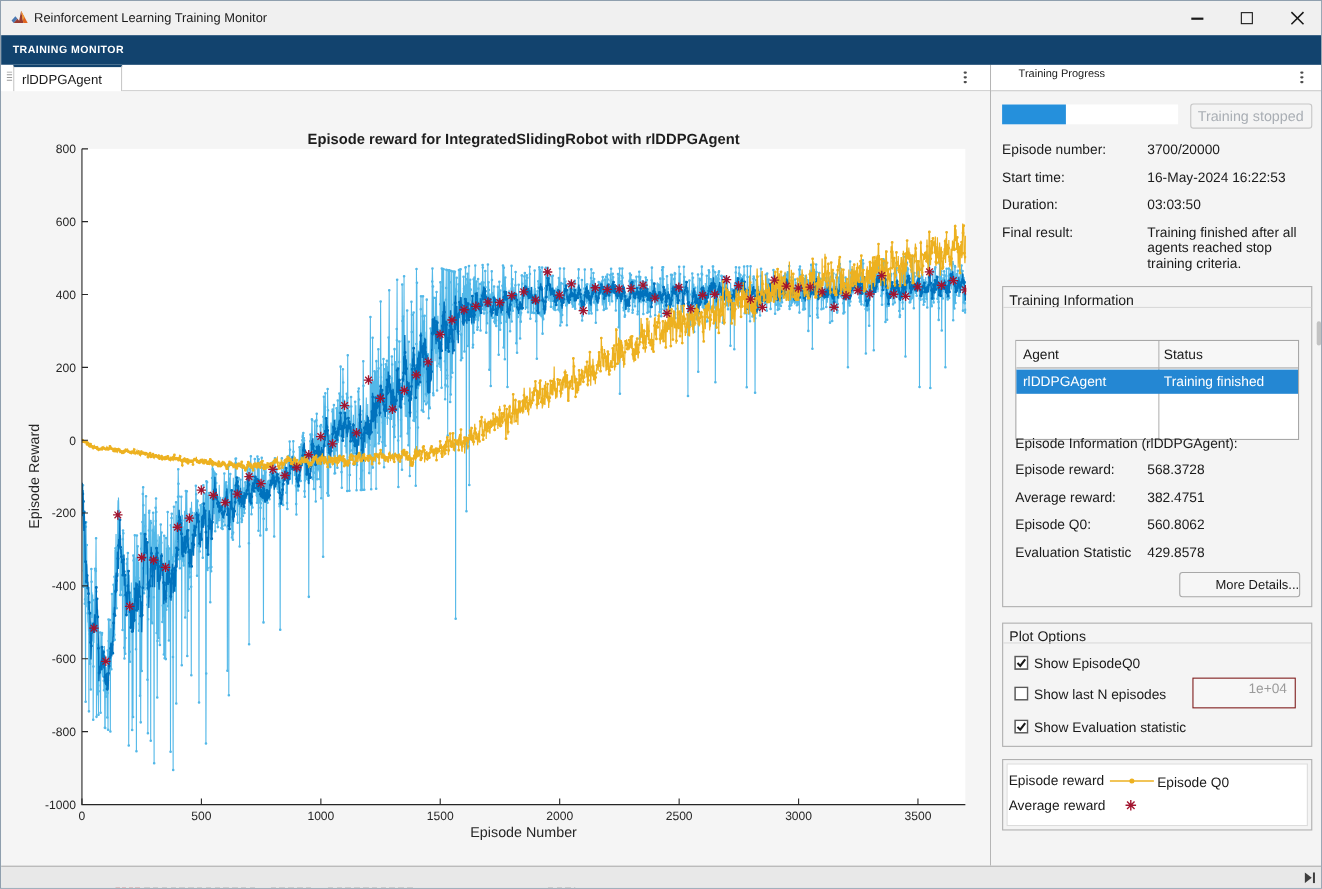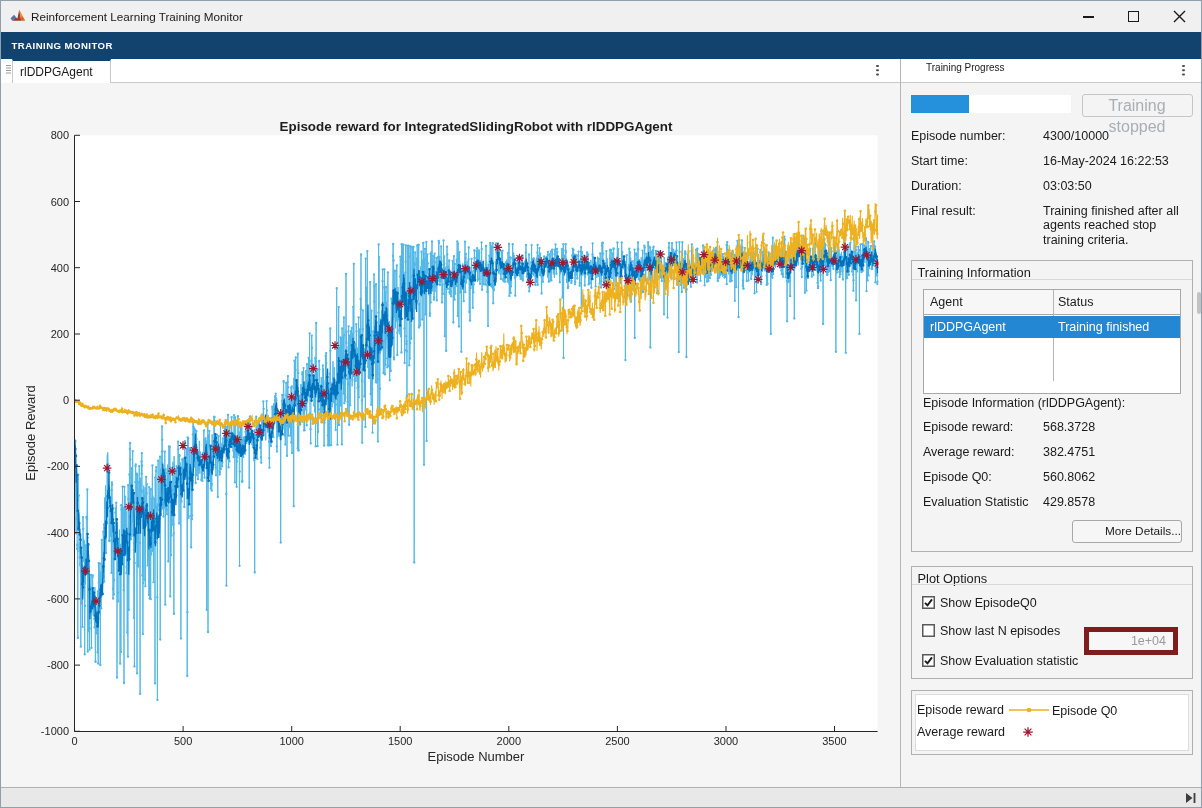--- a/index.html
+++ b/index.html
@@ -168,35 +168,35 @@
 
 <div class="ab" style="left:900px;top:57.5px;width:300px;height:24.5px;background:#fff;border-bottom:1px solid #c9c9c9">
  <div class="ab" style="left:25px;top:3px;font-size:10px;color:#1a1a1a">Training Progress</div>
  <div class="ab dots3" style="left:1181px;top:6px;left:281px"></div>
 </div>
 <div class="ab" style="left:900px;top:83px;width:300px;height:703px;background:#f4f4f4"></div>
 
 <div class="ab" style="left:910px;top:94px;width:160px;height:18px;background:#fff">
  <div class="ab" style="left:0;top:0;width:58px;height:18px;background:#2590dc"></div>
 </div>
-<div class="ab" style="left:1080.5px;top:92.5px;width:111px;height:23px;border:1px solid #c6c6c6;border-radius:3px;background:#f4f4f4;color:#a9aeb4;text-align:center;line-height:21px;font-size:16px">Training stopped</div>
+<div class="ab" style="left:1080.5px;top:92.5px;width:111px;height:23px;border:1px solid #c6c6c6;border-radius:3px;background:#f4f4f4;color:#a9aeb4;text-align:center;line-height:21px;font-size:13px">Training stopped</div>
 
 <div class="ab lbl" style="left:910px;top:127.5px">Episode number:</div>
-<div class="ab lbl" style="left:1042px;top:127.5px">4300/10000</div>
+<div class="ab lbl" style="left:1042px;top:127.5px">3700/20000</div>
 <div class="ab lbl" style="left:910px;top:152.8px">Start time:</div>
 <div class="ab lbl" style="left:1042px;top:152.8px">16-May-2024 16:22:53</div>
 <div class="ab lbl" style="left:910px;top:178.2px">Duration:</div>
 <div class="ab lbl" style="left:1042px;top:178.2px">03:03:50</div>
 <div class="ab lbl" style="left:910px;top:202.5px">Final result:</div>
 <div class="ab lbl" style="left:1042px;top:202.5px;width:150px;line-height:14.6px">Training finished after all agents reached stop training criteria.</div>
 
 <div class="ab box" style="top:259px;height:292px">
  <div class="ab lbl bold" style="left:5.5px;top:4px;font-size:12.8px">Training Information</div>
  <div class="ab" style="left:0;top:17.5px;width:280px;height:1px;background:#d9d9d9"></div>
- <div class="ab" style="left:11px;top:28px;width:258px;height:105px;border:1px solid #a8a8a8;background:#fff">
+ <div class="ab" style="left:11px;top:48px;width:258px;height:91px;border:1px solid #a8a8a8;background:#fff">
   <div class="ab" style="left:0;top:0;width:256px;height:25px;background:#f7f7f7;border-bottom:1px solid #a8a8a8"></div>
   <div class="ab lbl bold" style="left:6px;top:5px">Agent</div>
   <div class="ab lbl bold" style="left:134px;top:5px">Status</div>
   <div class="ab" style="left:129px;top:0;width:1px;height:91px;background:#b5b5b5"></div>
   <div class="ab" style="left:0;top:26px;width:256px;height:22px;background:#2487d3"></div>
   <div class="ab lbl" style="left:6px;top:30px;color:#fff">rlDDPGAgent</div>
   <div class="ab lbl" style="left:134px;top:30px;color:#fff">Training finished</div>
  </div>
  <div class="ab lbl bold" style="left:11px;top:135px">Episode Information (rlDDPGAgent):</div>
  <div class="ab lbl" style="left:11px;top:159px">Episode reward:</div>
@@ -215,21 +215,21 @@
  <div class="ab" style="left:0;top:17.5px;width:280px;height:1px;background:#d9d9d9"></div>
  <svg class="ab" style="left:10px;top:29.5px" width="13" height="13">
       <rect x=".75" y=".75" width="11.5" height="11.5" fill="#fff" stroke="#5a5a5a" stroke-width="1.5"></rect>
       <polyline points="3,6.8 5.5,9.4 10,3.4" fill="none" stroke="#1a1a1a" stroke-width="1.9"></polyline>
     </svg>
  <div class="ab lbl" style="left:28px;top:29.5px">Show EpisodeQ0</div>
  <svg class="ab" style="left:10px;top:57.7px" width="13" height="13">
       <rect x=".75" y=".75" width="11.5" height="11.5" fill="#fff" stroke="#5a5a5a" stroke-width="1.5"></rect>
     </svg>
  <div class="ab lbl" style="left:28px;top:57.7px">Show last N episodes</div>
- <div class="ab" style="left:172px;top:60px;width:94px;height:28px;border:5px solid #7f1d1d;background:#f7f7f7;font-size:12.5px;color:#9b9b9b;text-align:right;line-height:18px;padding-right:7px">1e+04</div>
+ <div class="ab" style="left:172px;top:49px;width:94px;height:28px;border:1px solid #7f1d1d;background:#f7f7f7;font-size:12.5px;color:#9b9b9b;text-align:right;line-height:18px;padding-right:7px">1e+04</div>
  <svg class="ab" style="left:10px;top:87.2px" width="13" height="13">
       <rect x=".75" y=".75" width="11.5" height="11.5" fill="#fff" stroke="#5a5a5a" stroke-width="1.5"></rect>
       <polyline points="3,6.8 5.5,9.4 10,3.4" fill="none" stroke="#1a1a1a" stroke-width="1.9"></polyline>
     </svg>
  <div class="ab lbl" style="left:28px;top:87.2px">Show Evaluation statistic</div>
 </div>
 
 <div class="ab box" style="top:689px;height:65px;background:#f4f4f4">
  <div class="ab" style="left:3px;top:3px;width:274px;height:57px;background:#fff;border:1px solid #dcdcdc"></div>
  <div class="ab lbl" style="left:5px;top:12px">Episode reward</div>

